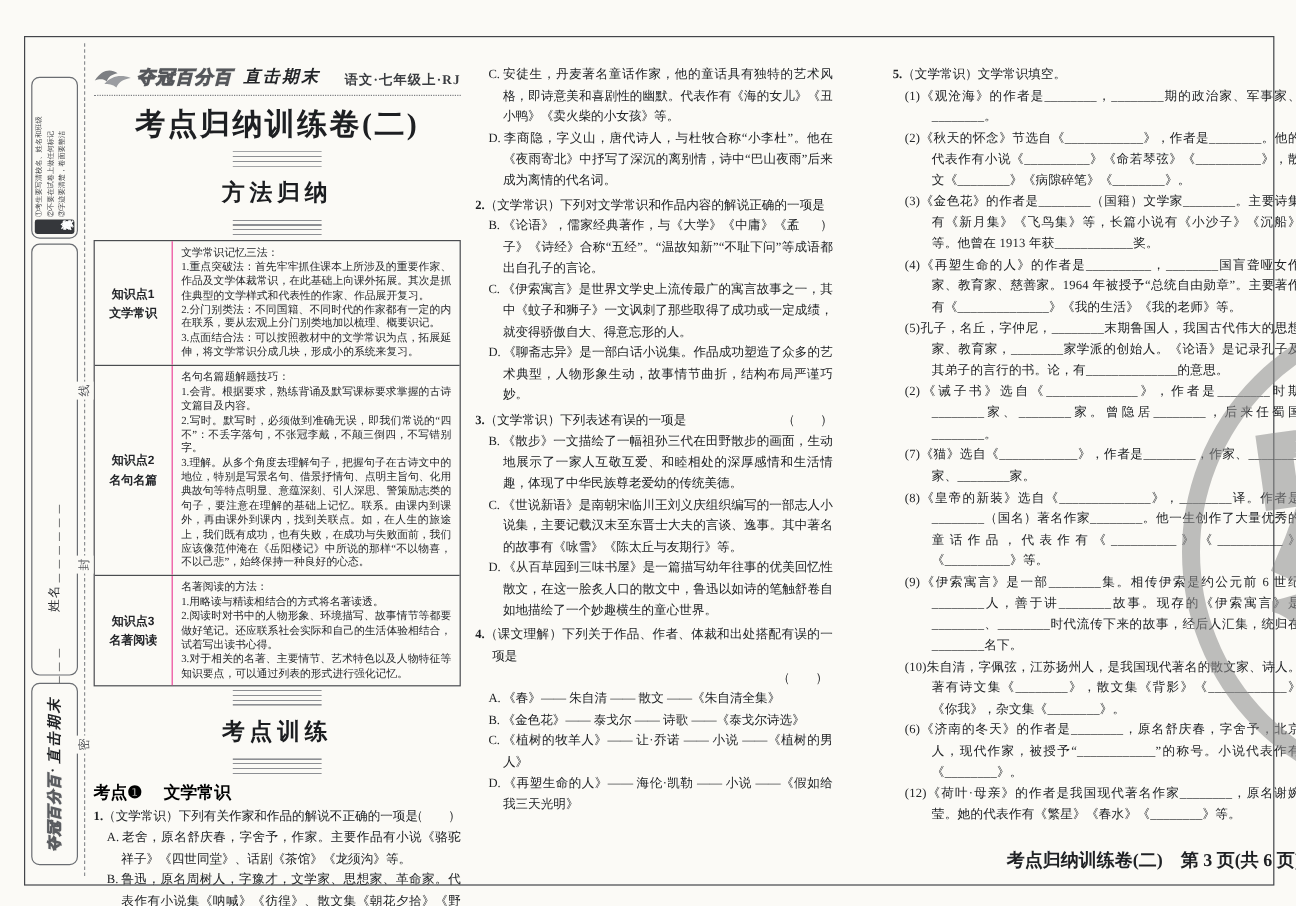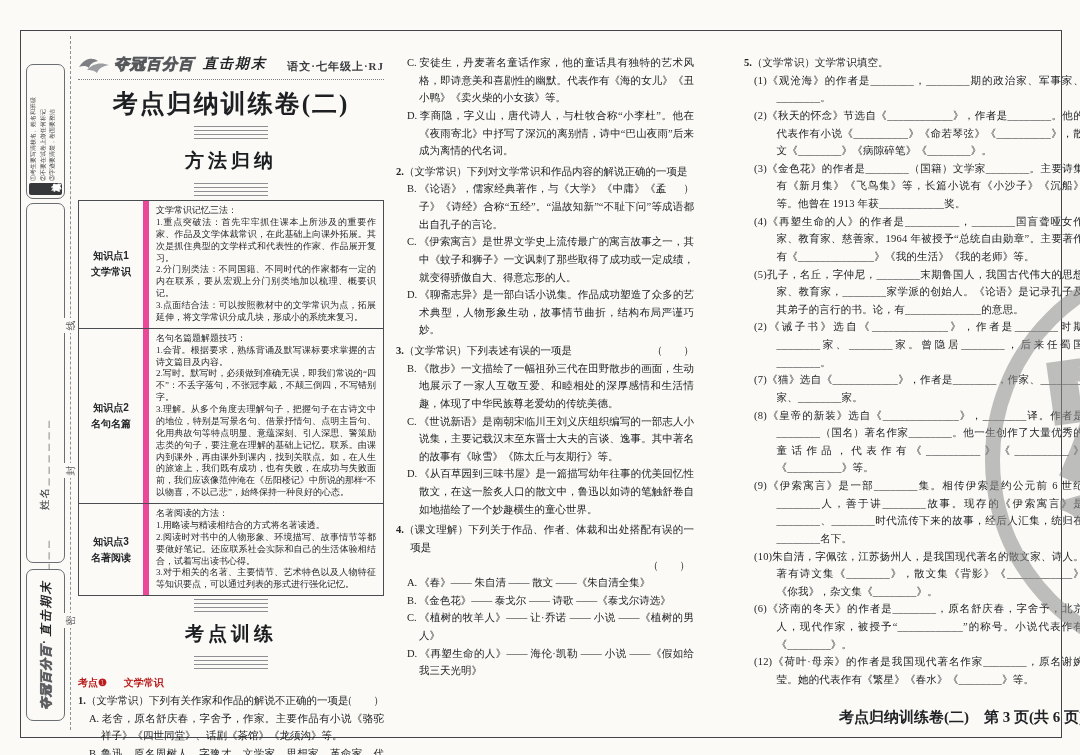--- a/index.html
+++ b/index.html
@@ -46,27 +46,27 @@
   .hdr-subject{font-size:11px;font-weight:bold;color:#3a3c40;letter-spacing:1px;}
   .paper-title{text-align:center;font-size:25px;font-weight:bold;letter-spacing:2px;margin:7px 0 3px;color:#1d1f22;}
   .banner{display:flex;align-items:center;justify-content:center;gap:9px;margin:3px 0 4px;flex-direction:column;}
   .staff{width:74px;height:13px;background:repeating-linear-gradient(to bottom,#8d8f93 0 1px,transparent 1px 4px);}
   .banner-text{font-family:"Liberation Sans","DejaVu Sans",sans-serif;font-size:19px;font-weight:900;
     letter-spacing:4px;color:#1b1d20;}
   
   .k-table{border:1.3px solid #4a4c50;}
   .k-row{display:flex;border-bottom:1px solid #4a4c50;}
   .k-row:last-child{border-bottom:none;}
-  .k-label{flex:0 0 64px;border-right:6px solid #ec4899;display:flex;flex-direction:column;
+  .k-label{flex:0 0 64px;border-right:1px solid #ec4899;display:flex;flex-direction:column;
     justify-content:center;align-items:center;gap:2px;font-family:"Liberation Sans",sans-serif;
     font-size:10px;font-weight:bold;color:#222428;text-align:right;}
   .k-content{flex:1;padding:4px 7px;font-size:9px;line-height:1.32;white-space:pre-line;
     text-align:justify;color:#26282c;}
-  .kaodian{font-family:"Liberation Sans",sans-serif;font-weight:900;font-size:10px;
-    margin:3px 0 2px;color:#b91c1c;}
+  .kaodian{font-family:"Liberation Sans",sans-serif;font-weight:900;font-size:14px;
+    margin:3px 0 2px;color:#000000;}
   .kaodian .kd-title{margin-left:14px;}
   
   .qblock{font-size:10.5px;line-height:1.68;text-align:justify;color:#212326;}
   .stem{padding-left:1.35em;text-indent:-1.35em;}
   .qnum{font-weight:bold;}
   .bracket{float:right;}
   .opt{padding-left:2.2em;text-indent:-1.15em;}
   .opt-label{margin-right:2px;}
   .bracket-line{text-align:right;padding-right:4px;}
   .q-gap{margin-top:3px;}

